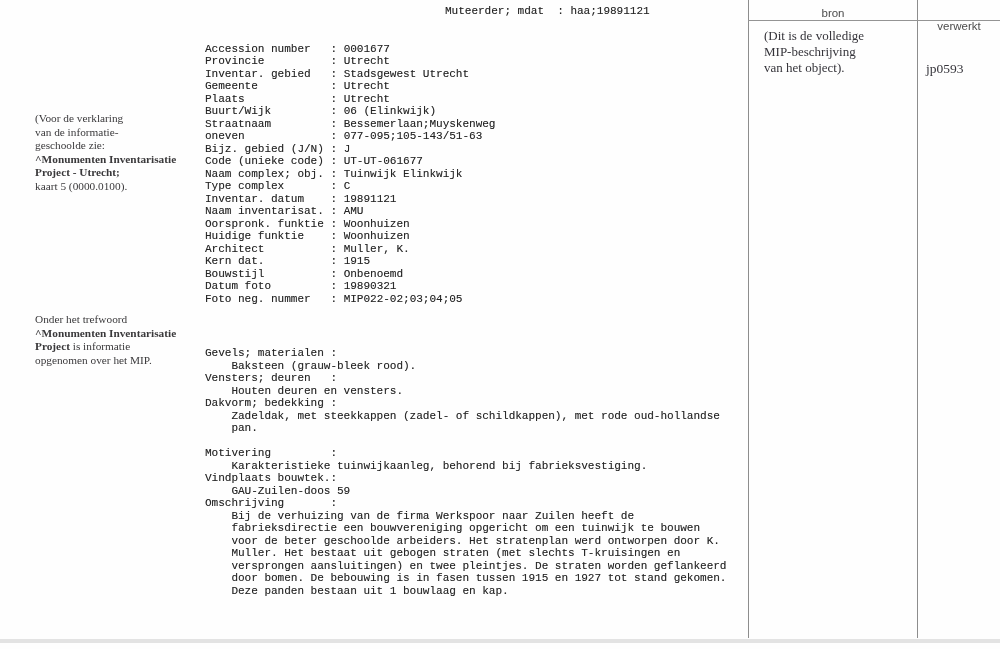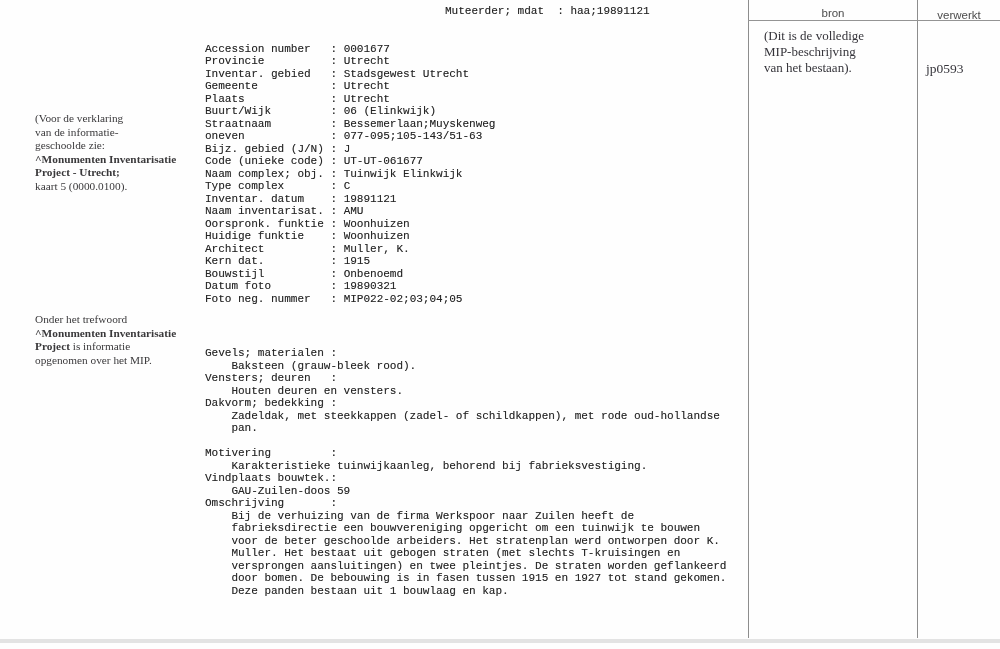--- a/index.html
+++ b/index.html
@@ -45,21 +45,21 @@
   
   .vline { position:absolute; top:0; width:1px; height:638px; background:#8d8d8d; }
   #vline-bron { left:748px; }
   #vline-verwerkt { left:917px; }
   .header-rule { position:absolute; left:748px; top:20px; width:252px; height:1px; background:#949494; }
   .col-header {
     position:absolute; font-family:"Liberation Sans", sans-serif;
     font-size:11.5px; color:#4c4c4c; text-align:center;
   }
   #bron-header { left:749px; top:7px; width:168px; }
-  #verwerkt-header { left:918px; top:9px; width:82px; }
+  #verwerkt-header { left:918px; top:20px; width:82px; }
   .bron-note {
     position:absolute; left:764px; top:28px;
     font-size:13px; line-height:16px; color:#35343a;
   }
   .verwerkt-value { position:absolute; left:926px; top:61px; font-size:13.5px; color:#35343a; }
 
   
   .scan-edge { position:absolute; left:0; top:639px; width:1000px; height:4px; background:#e3e3e3; }
 </style>
 </head>
@@ -89,18 +89,18 @@
   </div>
 
   <div class="vline" id="vline-bron"></div>
   <div class="vline" id="vline-verwerkt"></div>
   <div class="header-rule"></div>
   <div class="col-header" id="bron-header">bron</div>
   <div class="col-header" id="verwerkt-header">verwerkt</div>
   <div class="bron-note">
       <div class="bron-line">(Dit is de volledige</div>
       <div class="bron-line">MIP-beschrijving</div>
-      <div class="bron-line">van het bestaan).</div>
+      <div class="bron-line">van het object).</div>
     </div>
   <div class="verwerkt-value">jp0593</div>
 
   <div class="scan-edge"></div>
 </div>
 
 </body></html>

